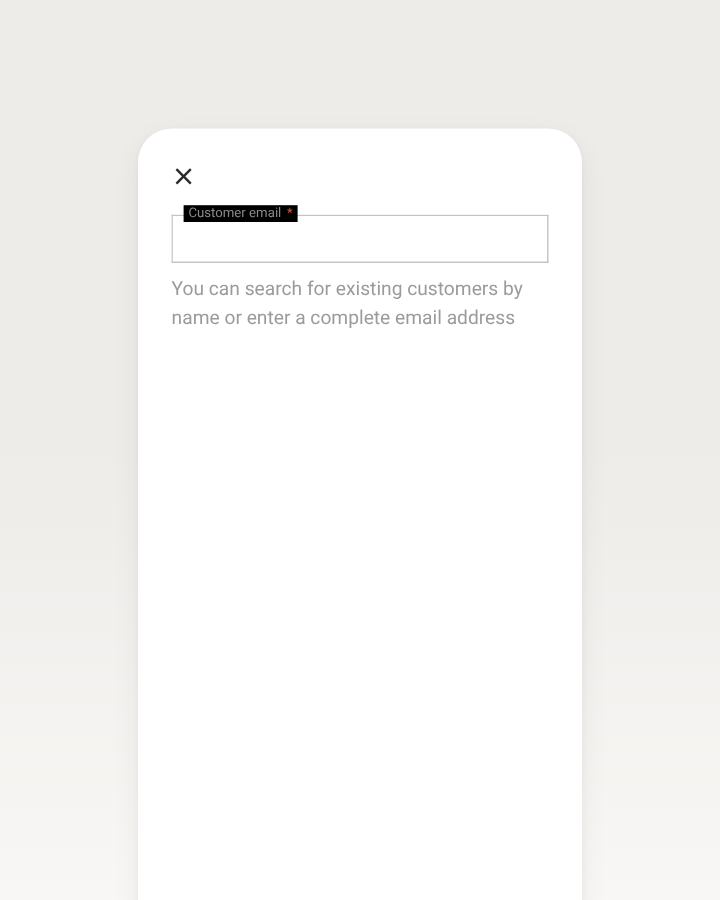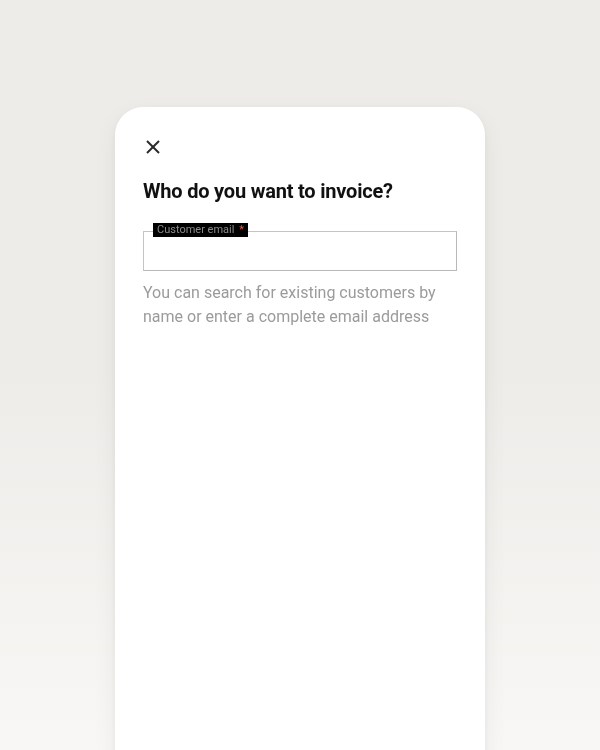--- a/index.html
+++ b/index.html
@@ -95,21 +95,20 @@
 <div class="modal">
   <div class="close-btn">
     <span>
       <svg viewBox="0 0 16 16" fill="none">
         <line x1="2" y1="2" x2="14" y2="14"></line>
         <line x1="14" y1="2" x2="2" y2="14"></line>
       </svg>
     </span>
   </div>
 
-  <h1 class="title">Who do you want to invoice?</h1>
 
   <div class="field-wrap">
     <div class="floating-label">
       <span>Customer email</span>
       <span class="req">*</span>
     </div>
     <input type="text" class="text-input" value="" style="">
   </div>
 
   <p class="helper">You can search for existing customers by name or enter a complete email address</p>

